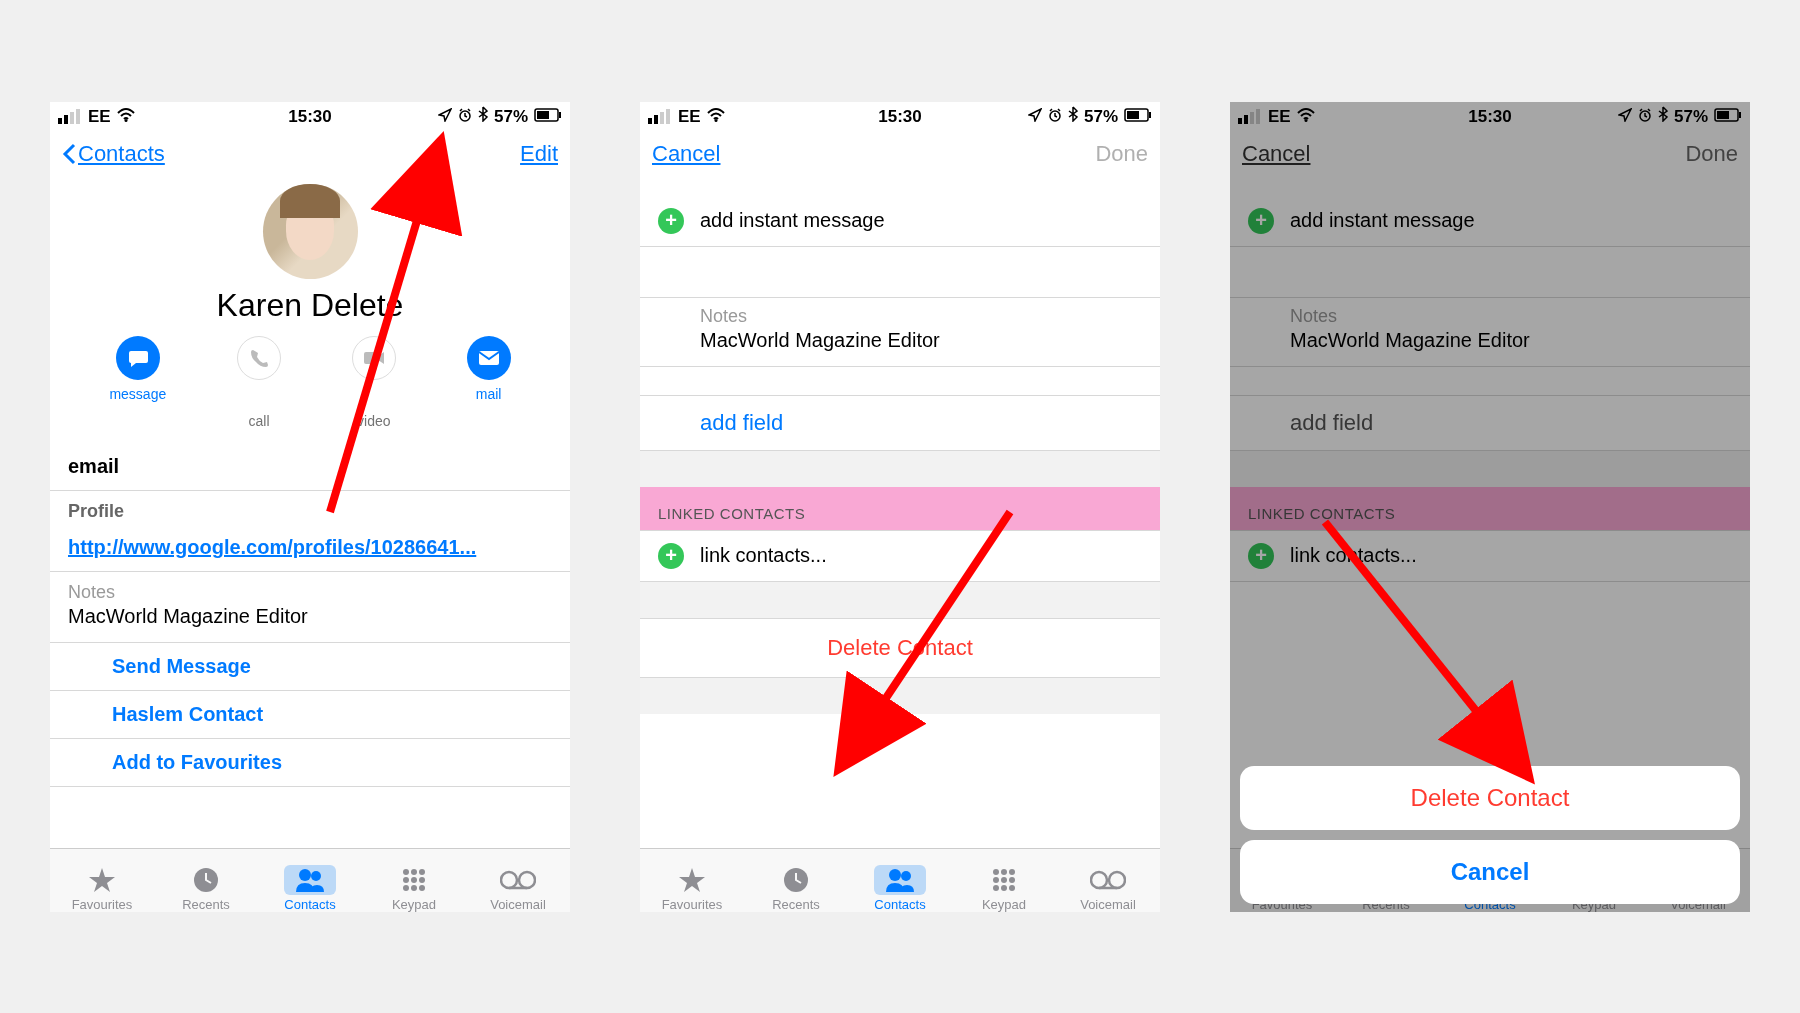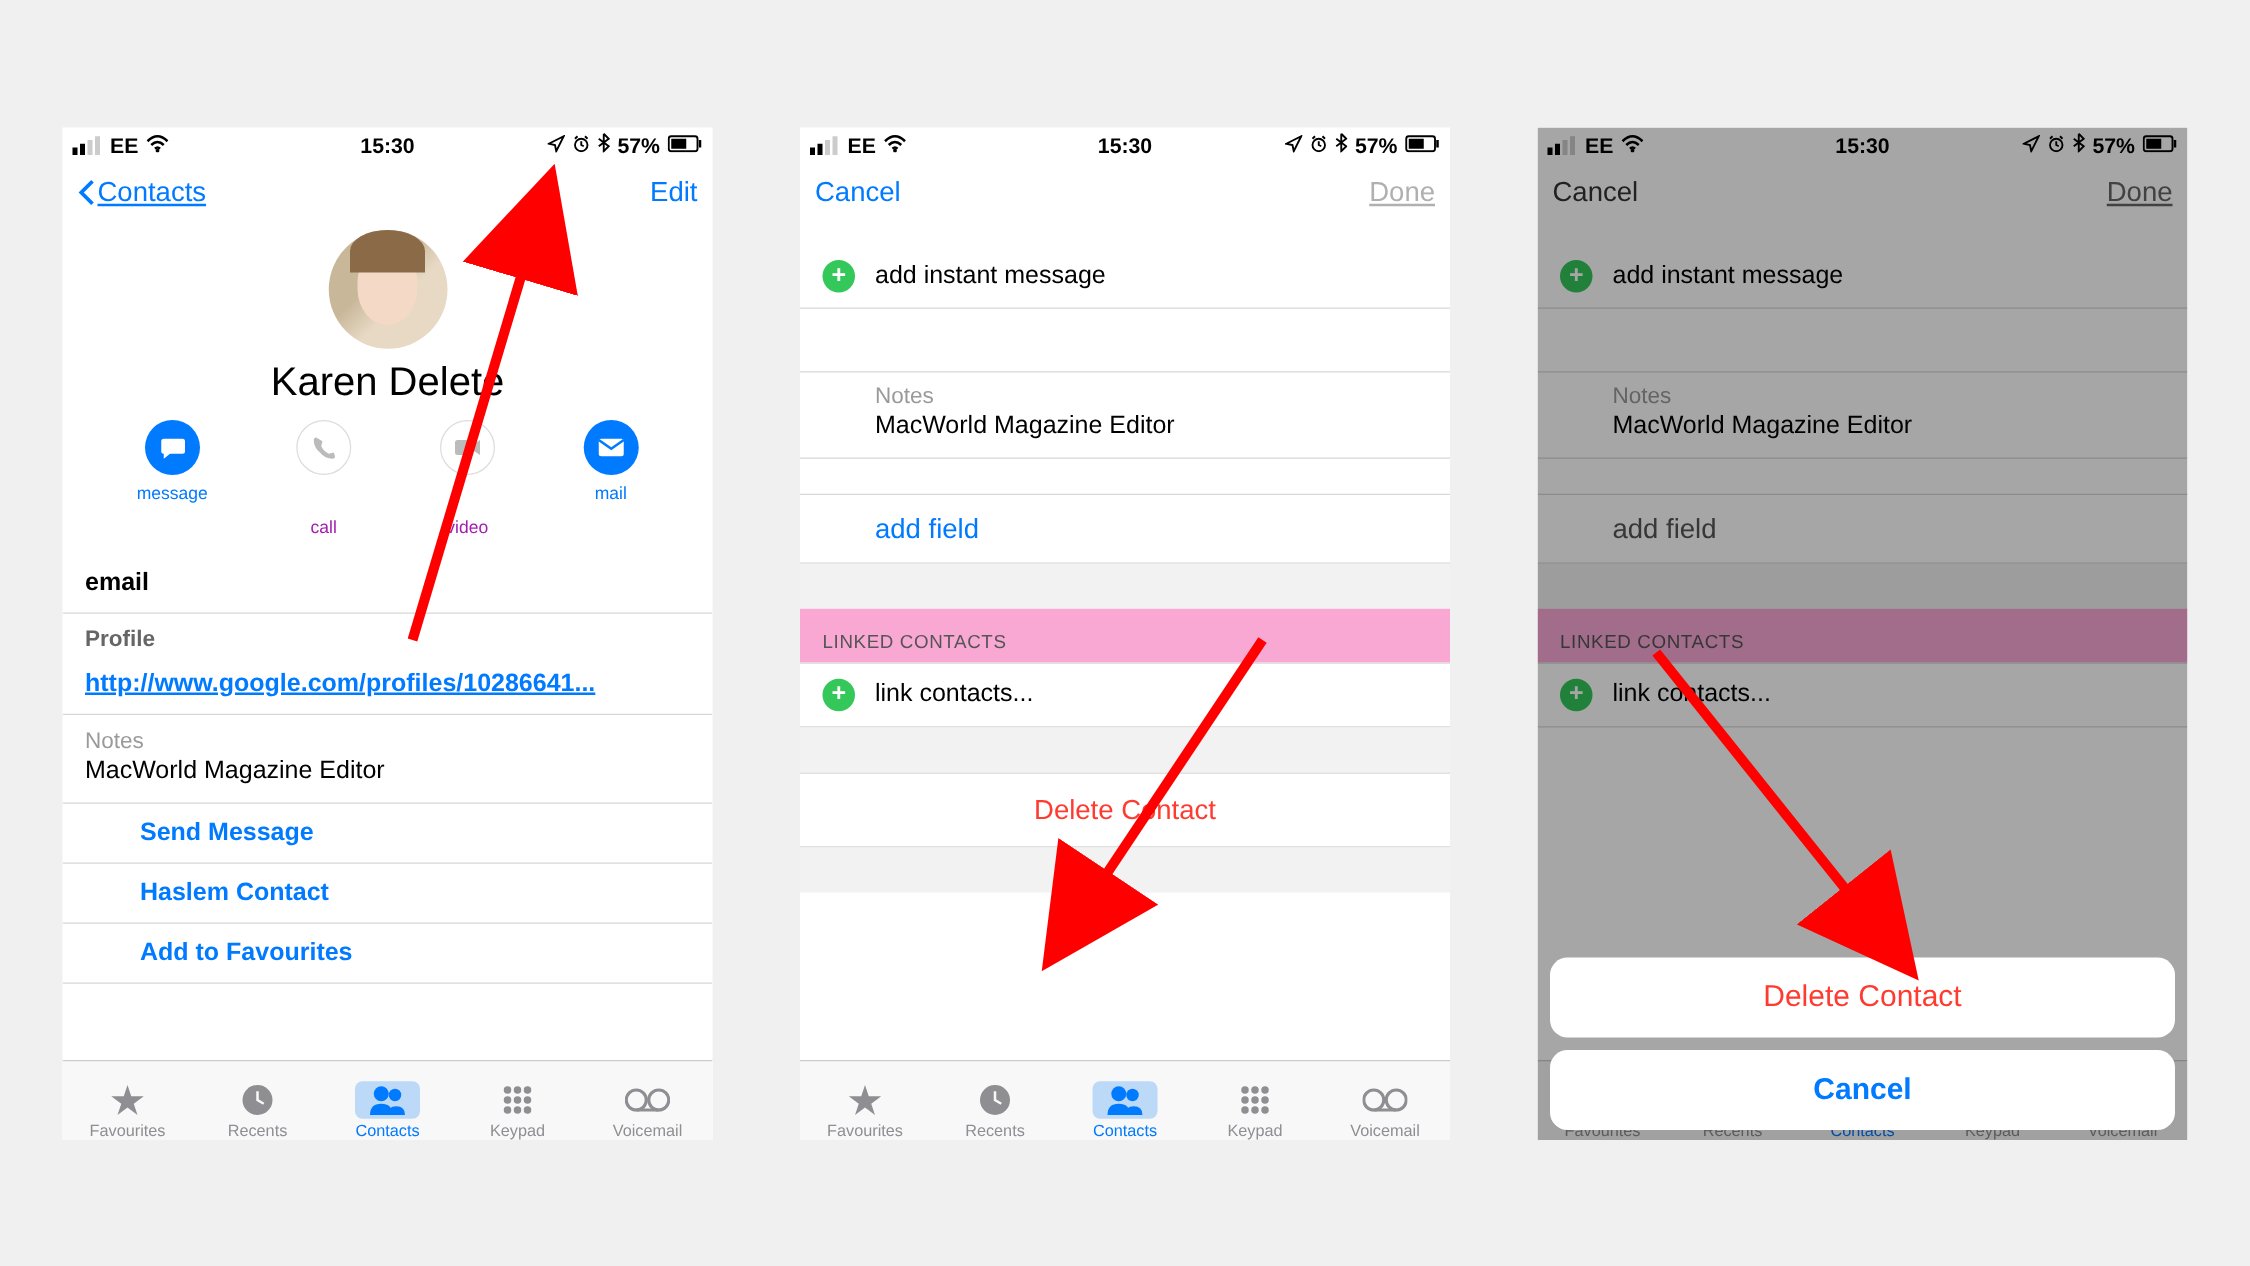--- a/index.html
+++ b/index.html
@@ -14,36 +14,36 @@
   .status .center { position:absolute; left:50%; transform:translateX(-50%); font-weight:700; }
   .wifi, .bars, .batt, .arrow-loc, .alarm, .bt { display:inline-flex; }
   .bars span { display:inline-block; width:4px; margin-right:2px; background:#000; }
   .bars span:nth-child(1){height:6px} .bars span:nth-child(2){height:9px} .bars span:nth-child(3){height:12px;background:#ccc} .bars span:nth-child(4){height:15px;background:#ccc}
   .bars { align-items:flex-end; }
 
   
   .nav { height:44px; display:flex; align-items:center; justify-content:space-between; padding:0 12px; font-size:22px; z-index:1; }
   .nav .back { display:flex; align-items:center; color:#007aff; text-decoration:underline; }
   .nav .back svg { margin-right:2px; }
-  .nav .link { color:#007aff; }
-  .nav .disabled { color:#b0b0b0; text-decoration:underline; }
+  .nav .link { color:#007aff; text-decoration:underline; }
+  .nav .disabled { color:#b0b0b0; }
 
   
   .avatar { width:95px; height:95px; border-radius:50%; background: linear-gradient(135deg,#c9b79a 40%,#e7d9c4 60%); margin: 8px auto 4px; display:flex; align-items:center; justify-content:center; }
   .avatar .face { width:48px; height:58px; background:#f3d9c6; border-radius:40% 40% 50% 50%; position:relative; }
   .avatar .face::before { content:""; position:absolute; top:-18px; left:-6px; width:60px; height:34px; background:#8a6a47; border-radius:50% 50% 0 0; }
   .contact-name { text-align:center; font-size:32px; font-weight:400; margin:4px 0 12px; }
 
   .action-row { display:flex; justify-content:space-around; padding:0 24px 14px; }
   .action { display:flex; flex-direction:column; align-items:center; gap:6px; font-size:14px; }
   .action .circle { width:44px; height:44px; border-radius:50%; display:flex; align-items:center; justify-content:center; }
   .circle.blue { background:#007aff; color:#fff; }
   .circle.grey { background:#fff; border:1px solid #ddd; color:#bbb; }
   .action.blue { color:#007aff; }
-  .action.grey { color:#a21caf;gap:33px; }
+  .action.grey { color:#737373;gap:33px; }
 
   .list { flex:1; overflow:hidden; }
   .sep { border-top:1px solid #d8d8d8; }
   .cell { padding:12px 18px; font-size:20px;font-weight:bold; }
   .cell.small-label { padding-top:10px; padding-bottom:2px; color:#666; font-size:18px; }
   .cell.link { color:#007aff;margin-left:44px; }
   .cell.url { color:#007aff; text-decoration:underline; font-size:20px; white-space:nowrap; overflow:hidden; text-overflow:ellipsis; }
   .notes-label { color:#9a9a9a; font-size:18px; padding:10px 18px 0; }
   .notes-val { padding:2px 18px 14px; font-size:20px; }
 

